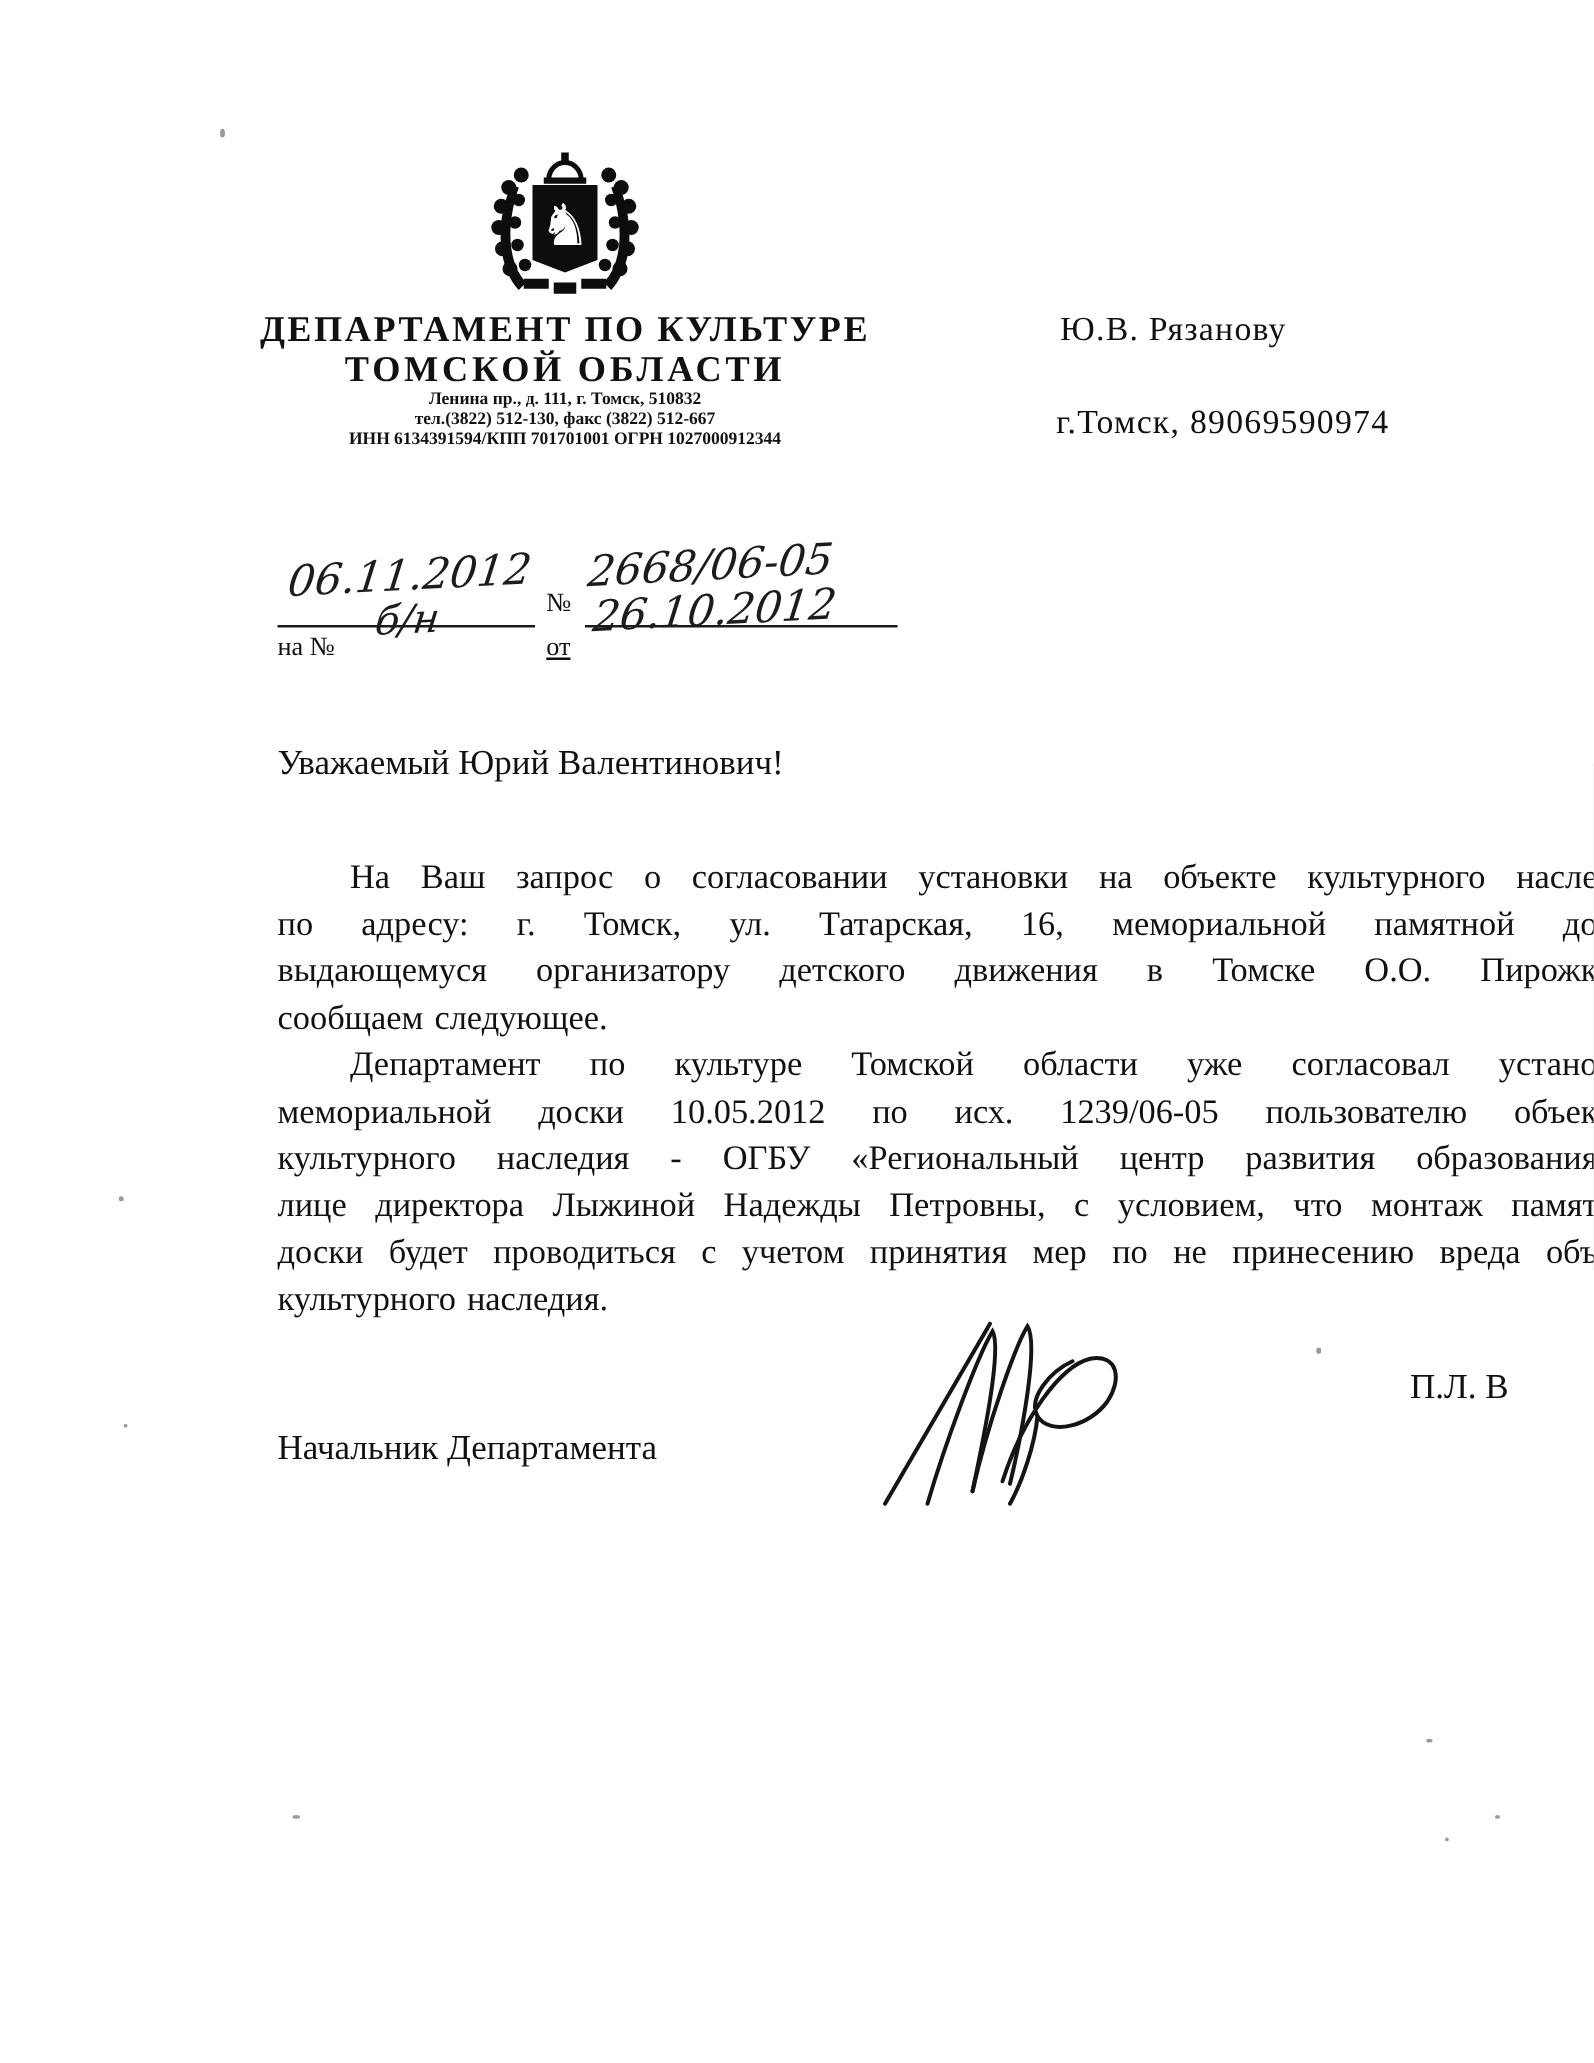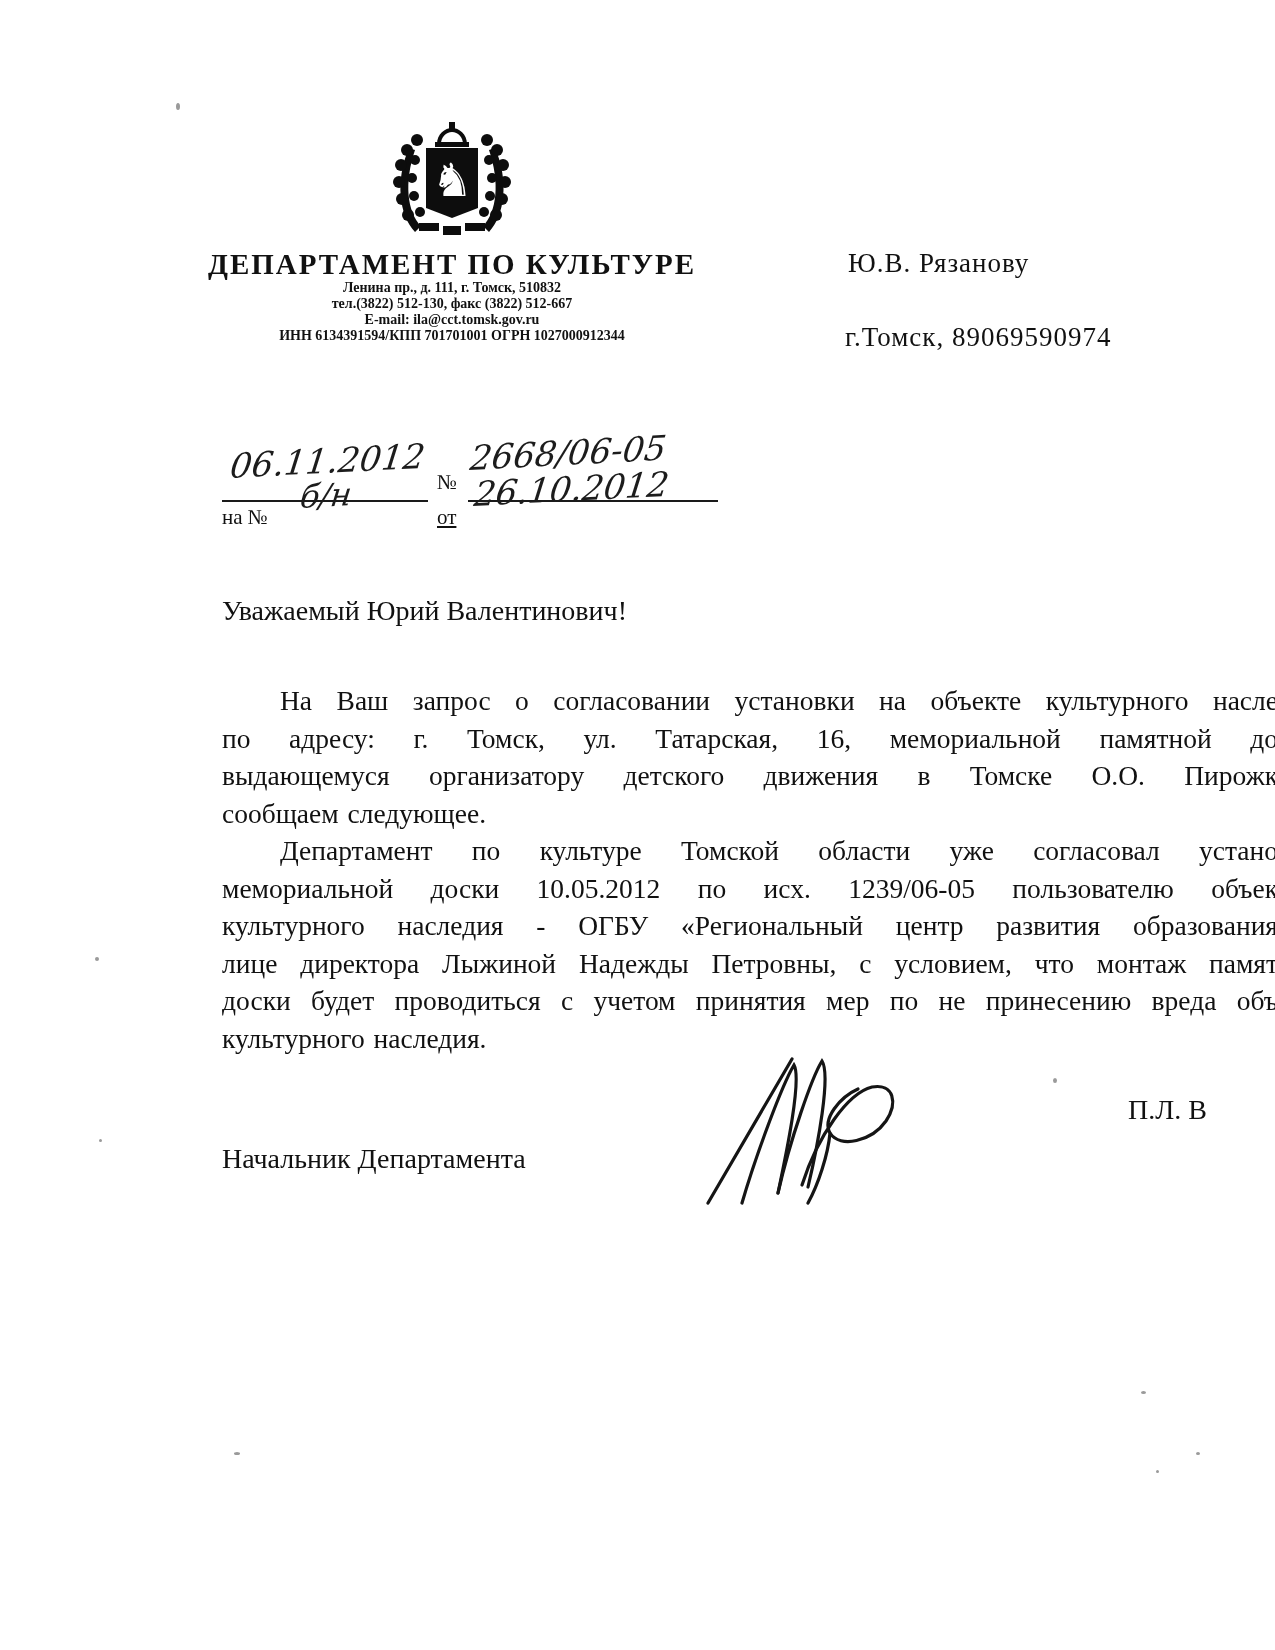--- a/index.html
+++ b/index.html
@@ -130,23 +130,23 @@
         <path d="M49,88 L101,88 L75,98 Z"></path>
 
         <rect x="42" y="103" width="20" height="8"></rect>
         <rect x="66" y="106" width="18" height="9"></rect>
         <rect x="88" y="103" width="20" height="8"></rect>
       </g>
 
       <text x="75" y="76" text-anchor="middle" font-size="46" fill="#ffffff" font-family="DejaVu Sans, sans-serif">♞</text>
     </svg>
     <div class="org-line1">ДЕПАРТАМЕНТ ПО КУЛЬТУРЕ</div>
+    <div class="org-line2">ТОМСКОЙ ОБЛАСТИ</div>
     <div class="addr">Ленина пр., д. 111, г. Томск, 510832</div>
     <div class="addr">тел.(3822) 512-130, факс (3822) 512-667</div>
-    <div class="addr">E-mail: ila@cct.tomsk.gov.ru</div>
     <div class="addr">ИНН 6134391594/КПП 701701001 ОГРН 1027000912344</div>
   </div>
 
   <div class="recipient-name">Ю.В. Рязанову</div>
   <div class="recipient-contact">г.Томск, 89069590974</div>
 
   <div class="ref-date hand">06.11.2012</div>
   <div class="ref-label lbl-no">№</div>
   <div class="ref-number hand">2668/06-05</div>
   <div class="ref-line left"></div>

